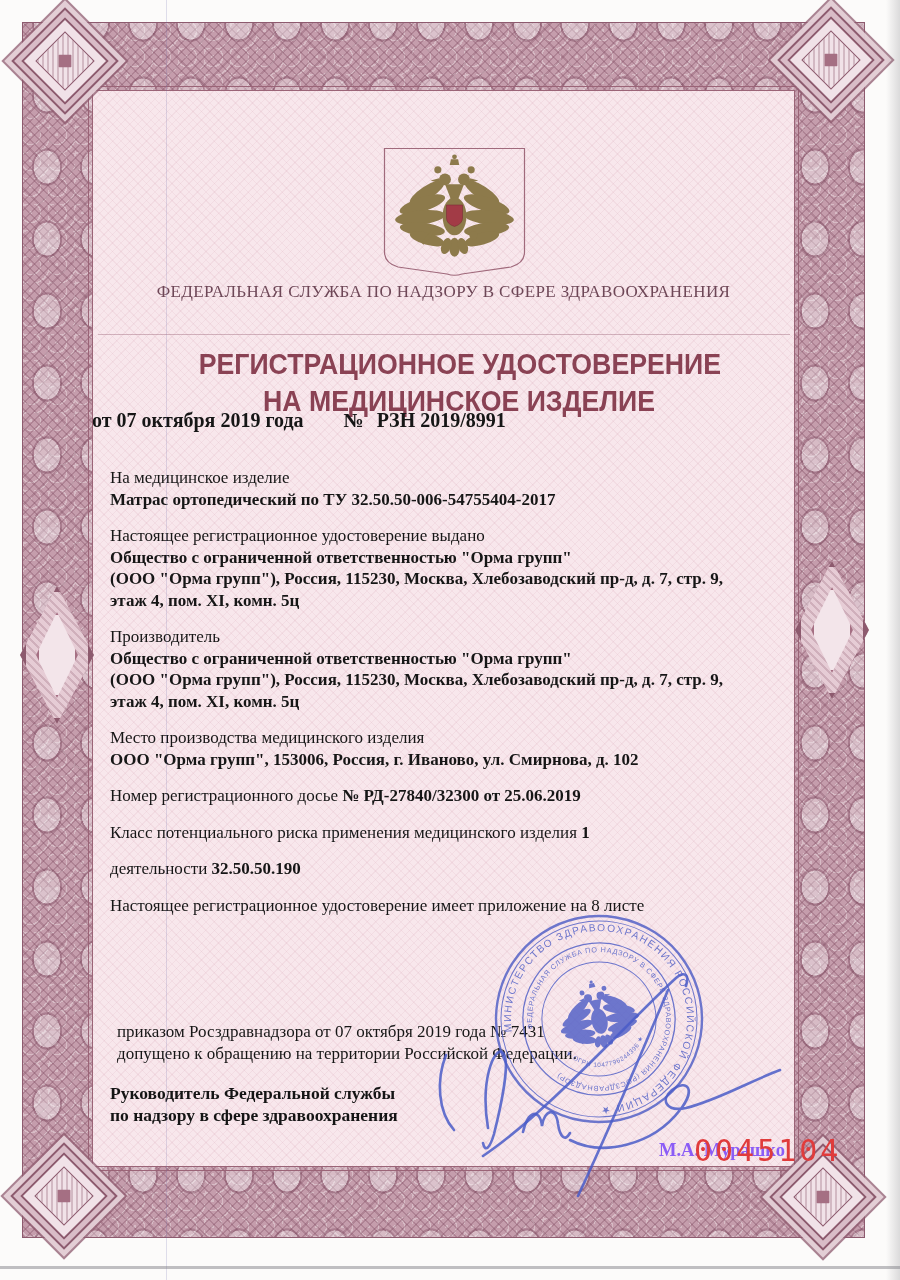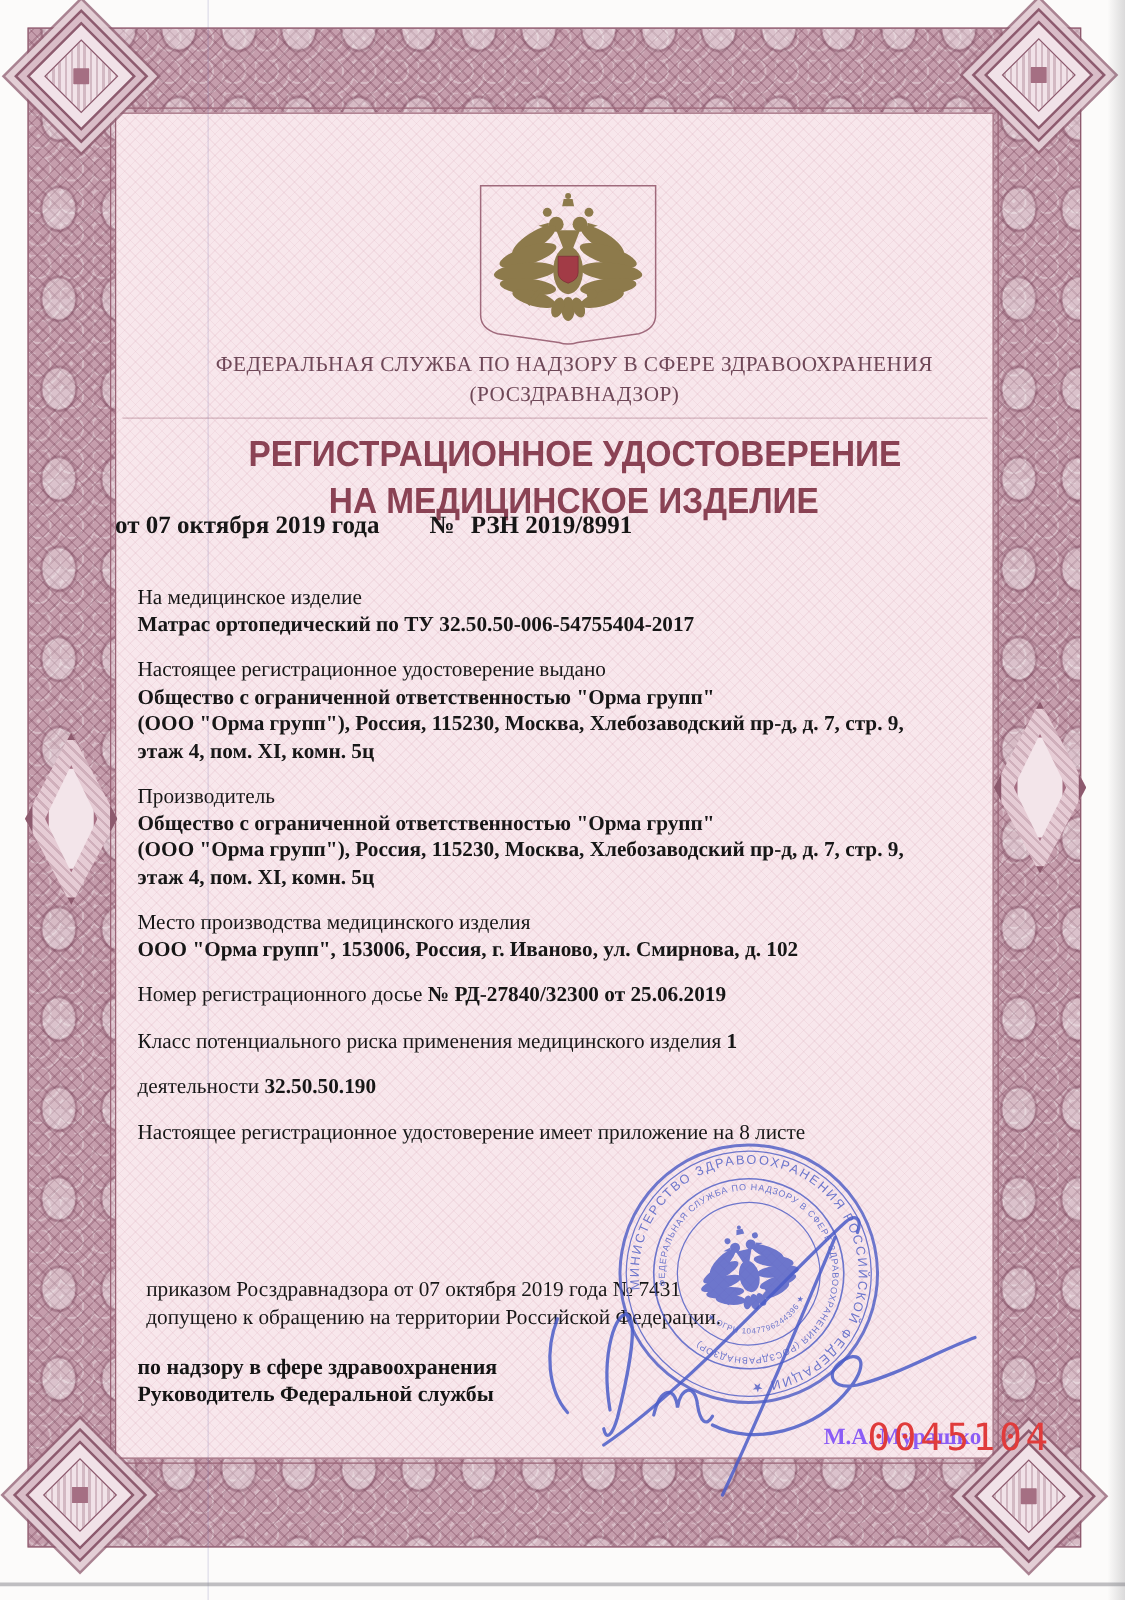--- a/index.html
+++ b/index.html
@@ -44,21 +44,21 @@
     box-shadow:inset 0 0 0 3px #a56f83;}
   
   .fold-line{position:absolute;left:166px;top:0;width:1px;height:1280px;background:rgba(105,105,170,.20);z-index:8;}
   .edge-right{position:absolute;right:0;top:0;width:14px;height:1280px;z-index:9;
     background:linear-gradient(to right, transparent, rgba(120,120,125,.25));}
   .edge-bottom{position:absolute;left:0;top:1266px;width:900px;height:3px;background:rgba(130,130,135,.5);z-index:9;}
   
   .arms{position:absolute;left:383px;top:147px;width:143px;height:131px;z-index:4;}
   
   .agency{position:absolute;left:92px;top:280px;width:703px;text-align:center;z-index:4;
-    color:#6e4757;font-size:17px;line-height:24px;letter-spacing:.4px;margin-left:16px;}
+    color:#6e4757;font-size:17px;line-height:24px;letter-spacing:.4px;}
   .rule{position:absolute;left:98px;top:334px;width:692px;height:1px;background:rgba(150,95,115,.40);z-index:4;}
   .title{position:absolute;left:92px;top:346px;width:703px;text-align:center;z-index:4;
     color:#8a4254;font-family:"Liberation Sans",sans-serif;font-weight:bold;font-size:29px;line-height:37px;margin-left:16px;}
   .title .tl{display:inline-block;transform:scaleX(.92);white-space:nowrap;}
   .dateline{position:absolute;left:92px;top:409px;width:703px;z-index:4;display:flex;justify-content:flex-start;gap:40px;
     font-weight:bold;font-size:20px;color:#161616;}
   .numgroup{display:flex;gap:13px;}
   .body-text{position:absolute;left:110px;top:452px;width:676px;z-index:4;
     font-size:17px;line-height:21.5px;color:#161616;}
   .body-text p{margin:0 0 15px 0;}
@@ -127,21 +127,20 @@
   <div class="arms">
     <svg width="143" height="131" viewBox="0 0 143 131">
       <path d="M1.5 1.5 H141.5 V105 Q141.5 116 128 120 L79 127 Q71.5 129.5 64 127 L15 120 Q1.5 116 1.5 105 Z" fill="none" stroke="#a06a7c" stroke-width="1.2"></path>
       <use href="#dbl-eagle" x="12" y="5" width="119" height="119" style="color:#8d7a4b"></use>
       <path d="M63.5 58 h16 v13 q0 6 -8 8.5 q-8 -2.5 -8 -8.5 z" fill="#a23b46" stroke="#7c2d36" stroke-width=".6"></path>
     </svg>
   </div>
 
   <div class="agency">
     <div>ФЕДЕРАЛЬНАЯ СЛУЖБА ПО НАДЗОРУ В СФЕРЕ ЗДРАВООХРАНЕНИЯ</div>
-    <div>(РОСЗДРАВНАДЗОР)</div>
   </div>
   <div class="rule"></div>
 
   <div class="title">
     <div><span class="tl">РЕГИСТРАЦИОННОЕ УДОСТОВЕРЕНИЕ</span></div>
     <div><span class="tl">НА МЕДИЦИНСКОЕ ИЗДЕЛИЕ</span></div>
   </div>
 
   <div class="dateline">
     <span>от 07 октября 2019 года</span>
@@ -193,22 +192,22 @@
       <div>Настоящее регистрационное удостоверение имеет приложение на 8 листе</div>
     <p></p>
   </div>
 
   <div class="order-text">
     <div>приказом Росздравнадзора от 07 октября 2019 года № 7431</div>
     <div>допущено к обращению на территории Российской Федерации.</div>
   </div>
 
   <div class="sig-position">
+    <div>Руководитель Федеральной службы</div>
     <div>по надзору в сфере здравоохранения</div>
-    <div>Руководитель Федеральной службы</div>
   </div>
   <div class="sig-name">М.А. Мурашко</div>
 
   <div class="serial">0045104</div>
 
   <svg class="stamp" viewBox="-107 -107 214 214">
     <circle r="103" fill="none" stroke="currentColor" stroke-width="2.4"></circle>
     <circle r="98" fill="none" stroke="currentColor" stroke-width="1"></circle>
     <circle r="76" fill="none" stroke="currentColor" stroke-width="1.3"></circle>
     <circle r="57" fill="none" stroke="currentColor" stroke-width="1"></circle>

